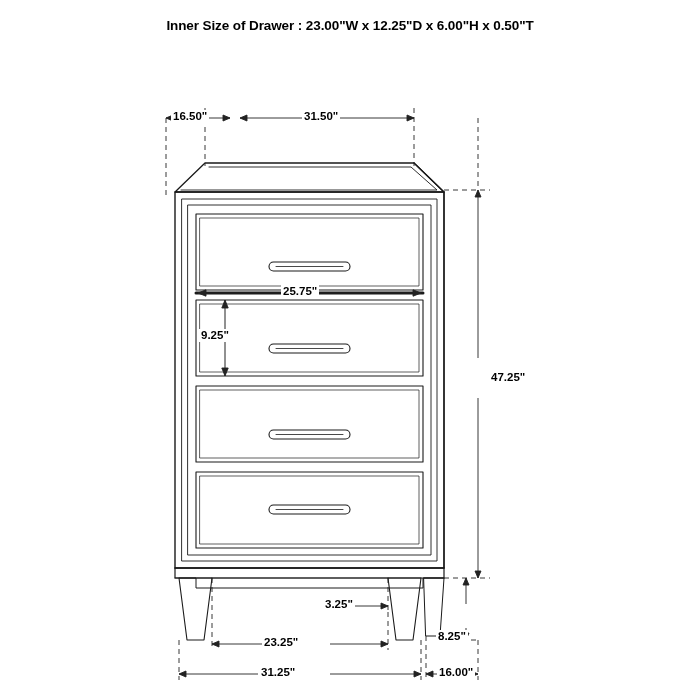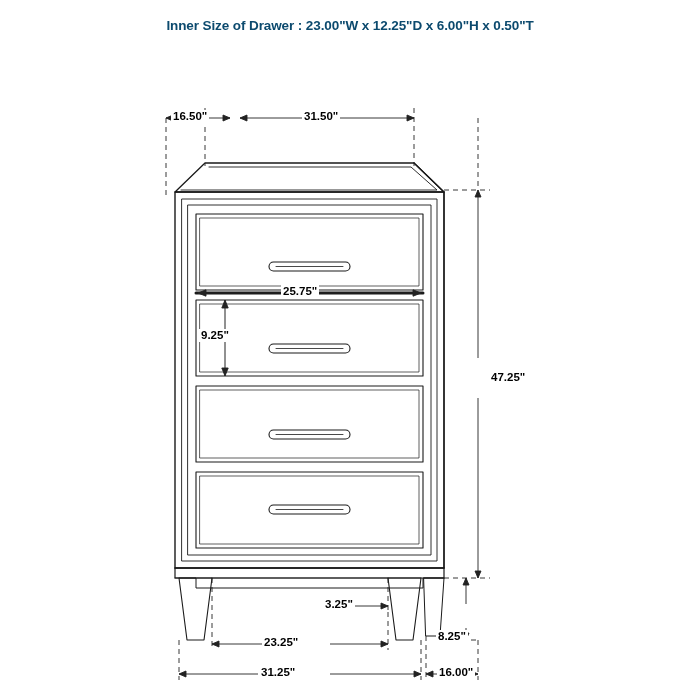--- a/index.html
+++ b/index.html
@@ -22,21 +22,21 @@
   }
   #title {
     position: absolute;
     top: 18px;
     left: 0;
     width: 700px;
     text-align: center;
     font-size: 13.5px;
     font-weight: bold;
     letter-spacing: -0.1px;
-    color: #0c4a6e;
+    color: #000000;
   }
   #drawing {
     position: absolute;
     top: 0;
     left: 0;
   }
   .dim {
     position: absolute;
     font-size: 11.5px;
     font-weight: bold;

